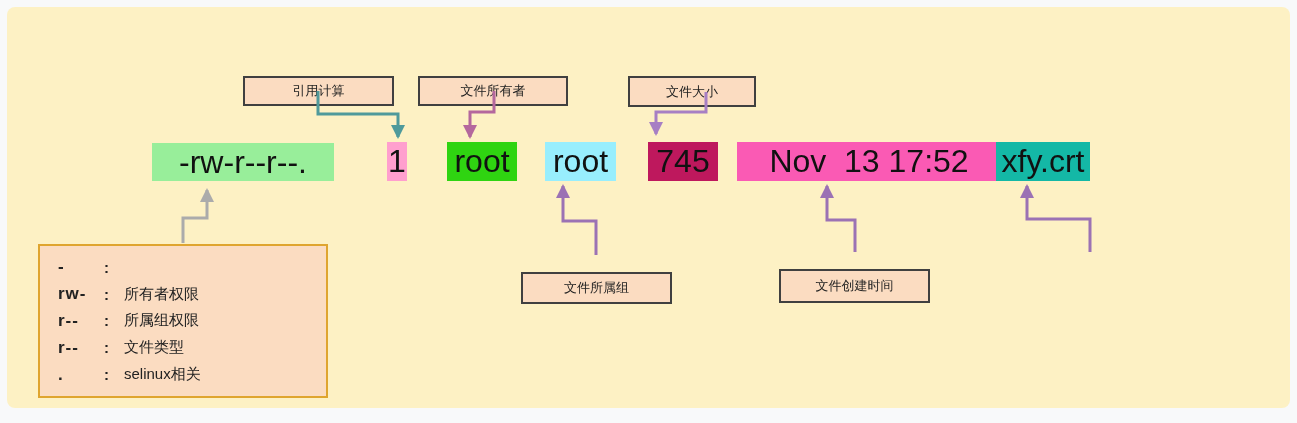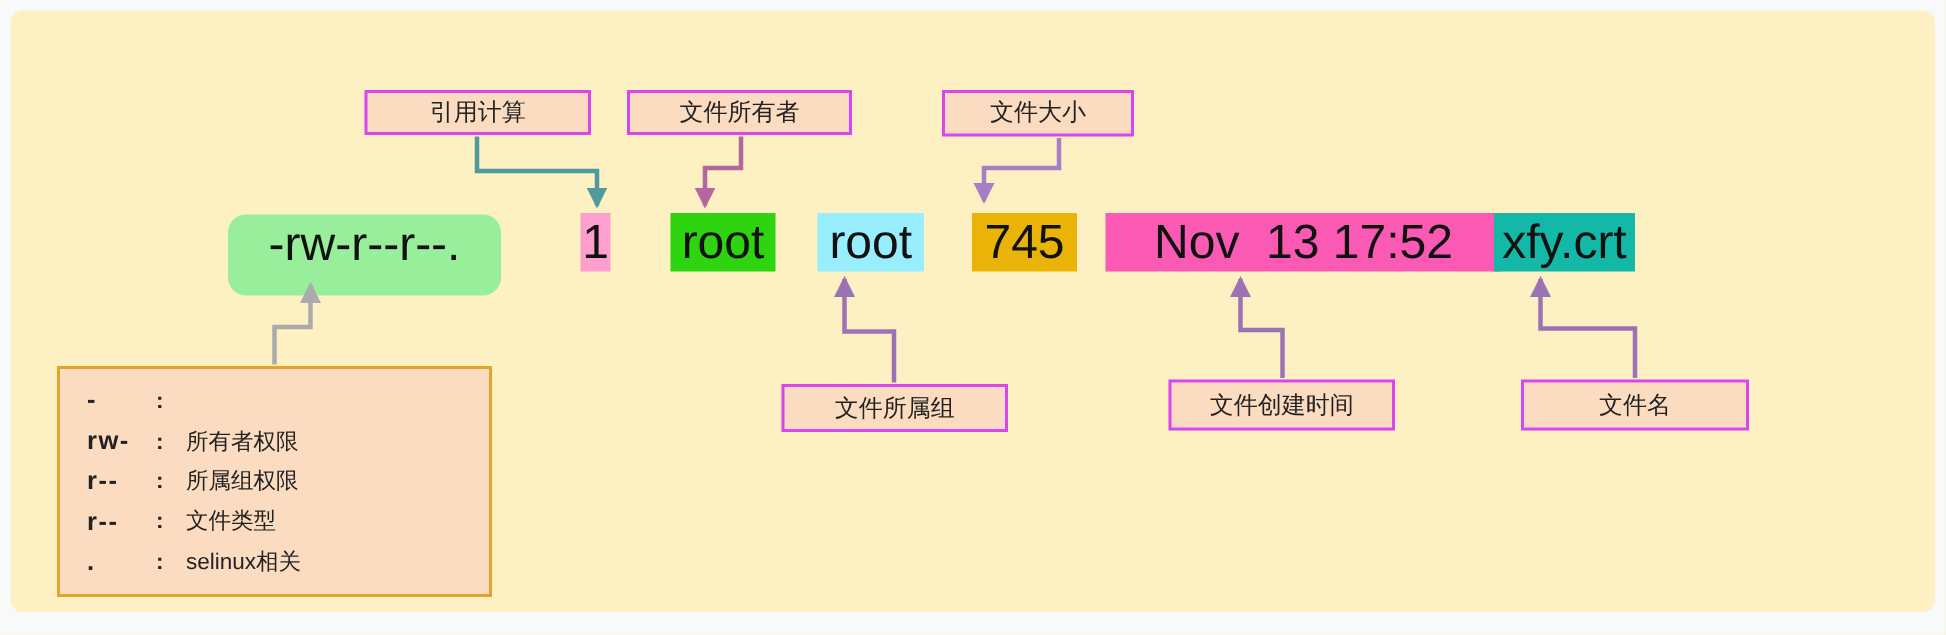--- a/index.html
+++ b/index.html
@@ -39,27 +39,28 @@
     height: 39px;
     line-height: 39px;
     text-align: center;
     font-size: 32px;
     color: #111;
     white-space: pre;
   }
   .callout {
     position: absolute;
     background: #fbdcc1;
-    border: 2px solid #d946ef;
+    border: 2px solid #404040;
     display: flex;
     align-items: center;
     justify-content: center;
-    font-size: 16px;
+    font-size: 13px;
     color: #222;
     box-sizing: border-box;
+    margin-top: 16px;
   }
   .legend {
     position: absolute;
     left: 38px;
     top: 244px;
     width: 290px;
     height: 154px;
     background: #fbdcc1;
     border: 2px solid #dfa52f;
     box-sizing: border-box;
@@ -88,45 +89,44 @@
     font-size: 15px;
   }
 </style>
 </head>
 <body>
 
 <div class="stage">
 
   <div class="panel"></div>
 
-  <div class="chip" style="left: 152px; width: 182px; top: 143px; height: 54px; line-height: 38px; background: rgb(152, 238, 154); border-radius: 12px;">-rw-r--r--.</div>
+  <div class="chip" style="left: 152px; width: 182px; top: 143px; height: 38px; line-height: 38px; background: rgb(152, 238, 154);">-rw-r--r--.</div>
 
   <div class="chip" style="left: 387px; width: 20px; background: rgb(255, 159, 206);">1</div>
 
   <div class="chip" style="left: 447px; width: 70px; background: rgb(47, 212, 17);">root</div>
 
   <div class="chip" style="left: 545px; width: 71px; background: rgb(152, 238, 253);">root</div>
 
-  <div class="chip" style="left: 648px; width: 70px; background: #eab308;">745</div>
+  <div class="chip" style="left: 648px; width: 70px; background: #be185d;">745</div>
 
   <div class="chip" style="left: 737px; width: 264px; background: rgb(250, 90, 180);">Nov  13 17:52</div>
 
   <div class="chip" style="left: 996px; width: 94px; background: #14b8a6;">xfy.crt</div>
 
   <div class="callout" style="left:243px; top:60px; width:151px; height:30px;">引用计算</div>
 
   <div class="callout" style="left:418px; top:60px; width:150px; height:30px;">文件所有者</div>
 
   <div class="callout" style="left:628px; top:60px; width:128px; height:31px;">文件大小</div>
 
   <div class="callout" style="left:521px; top:256px; width:151px; height:32px;">文件所属组</div>
 
   <div class="callout" style="left:779px; top:253px; width:151px; height:34px;">文件创建时间</div>
 
-  <div class="callout" style="left:1014px; top:253px; width:152px; height:34px;">文件名</div>
 
   <div class="legend">
     <div class="legend-row">
       <span class="legend-code">-</span>
       <span class="legend-colon">:</span>
     </div>
     <div class="legend-row">
       <span class="legend-code">rw-</span>
       <span class="legend-colon">:</span>
       <span class="legend-desc">所有者权限</span>

